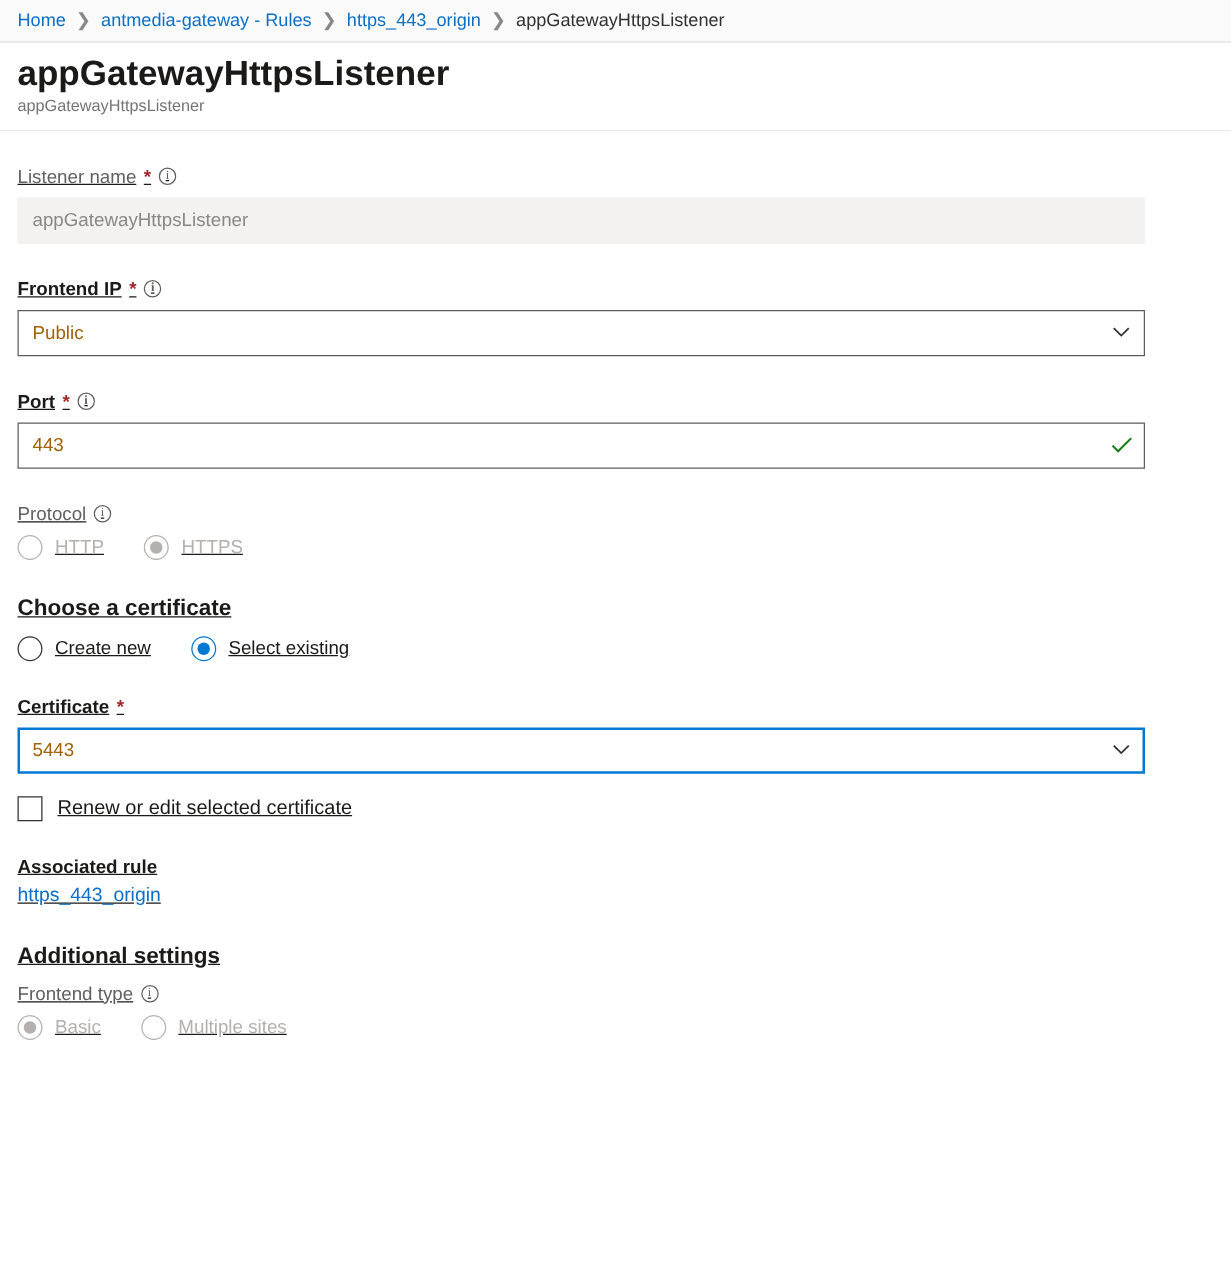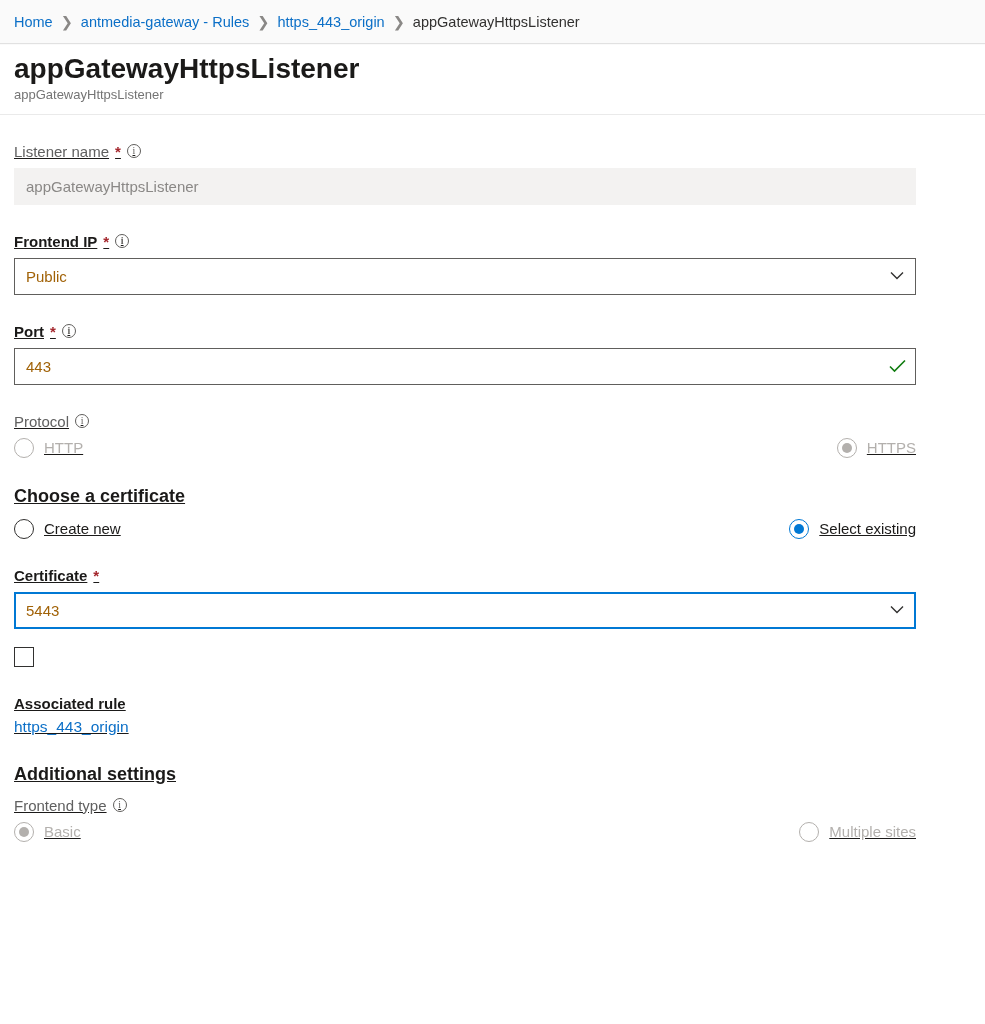--- a/index.html
+++ b/index.html
@@ -13,21 +13,21 @@
     --blue:#0078d4;
     --bg:#ffffff;
     --readonly-bg:#f3f2f1;
   }
   *{box-sizing:border-box;}
   html,body{margin:0;padding:0;background:var(--bg);font-family:"Segoe UI",Segoe,Arial,sans-serif;color:var(--text);}
   body{width:985px;}
 
   
   .breadcrumbs{
-    height:44px;
+    height:34px;
     background:#fafafa;
     border-bottom:1px solid #e1e1e1;
     box-shadow:0 1px 0 rgba(0,0,0,.02);
     display:flex;align-items:center;
     padding:0 14px;
     font-size:14.5px;
   }
   .crumb-link{color:var(--link);text-decoration:none;cursor:pointer;}
   .crumb-current{color:#323130;}
   .crumb-sep{color:#8a8886;margin:0 8px;font-weight:300;}
@@ -51,21 +51,21 @@
     padding:0 11px;font-size:15px;color:#a16207;
     background:#fff;
   }
   .input.readonly{background:var(--readonly-bg);border-color:var(--readonly-bg);color:#8a8886;}
   .select-wrap{position:relative;}
   .select-wrap .chevron{position:absolute;right:12px;top:50%;transform:translateY(-50%);pointer-events:none;}
   .select-wrap.focused .input{border:2px solid var(--blue);padding:16px 10px;}
   .input-valid-wrap{position:relative;}
   .input-valid-wrap .check{position:absolute;right:10px;top:50%;transform:translateY(-50%);}
 
-  .radio-row{display:flex;align-items:center;gap:32px;justify-content:space-between;}
+  .radio-row{display:flex;align-items:center;gap:32px;}
   .radio{display:flex;align-items:center;gap:10px;font-size:15px;}
   .radio .circle{width:20px;height:20px;border:1px solid #323130;border-radius:50%;display:flex;align-items:center;justify-content:center;}
   .radio.disabled{color:var(--disabled);}
   .radio.disabled .circle{border-color:var(--disabled);}
   .radio .dot{width:10px;height:10px;border-radius:50%;}
   .radio.enabled .circle{border-color:#323130;}
   .radio.selected.enabled .dot{background:var(--blue);}
   .radio.selected.enabled .circle{border-color:var(--blue);}
   .radio.selected.disabled .dot{background:var(--disabled);}
   .radio.selected.disabled .circle{border-color:var(--disabled);}
@@ -183,20 +183,21 @@
     <div class="select-wrap focused">
       <input class="input" readonly="" value="5443" style="">
       <span class="chevron">
         <svg width="14" height="9" viewBox="0 0 14 9">
             <path d="M1 1 L7 7 L13 1" stroke="#323130" stroke-width="1.4" fill="none"></path>
           </svg>
       </span>
     </div>
     <div class="checkbox-row">
       <span class="checkbox"></span>
+      <span>Renew or edit selected certificate</span>
     </div>
   </div>
 
   <div class="field">
     <div class="label bold" style="margin-bottom:6px;">
       <span>Associated rule</span>
     </div>
     <a class="link">https_443_origin</a>
   </div>
 

